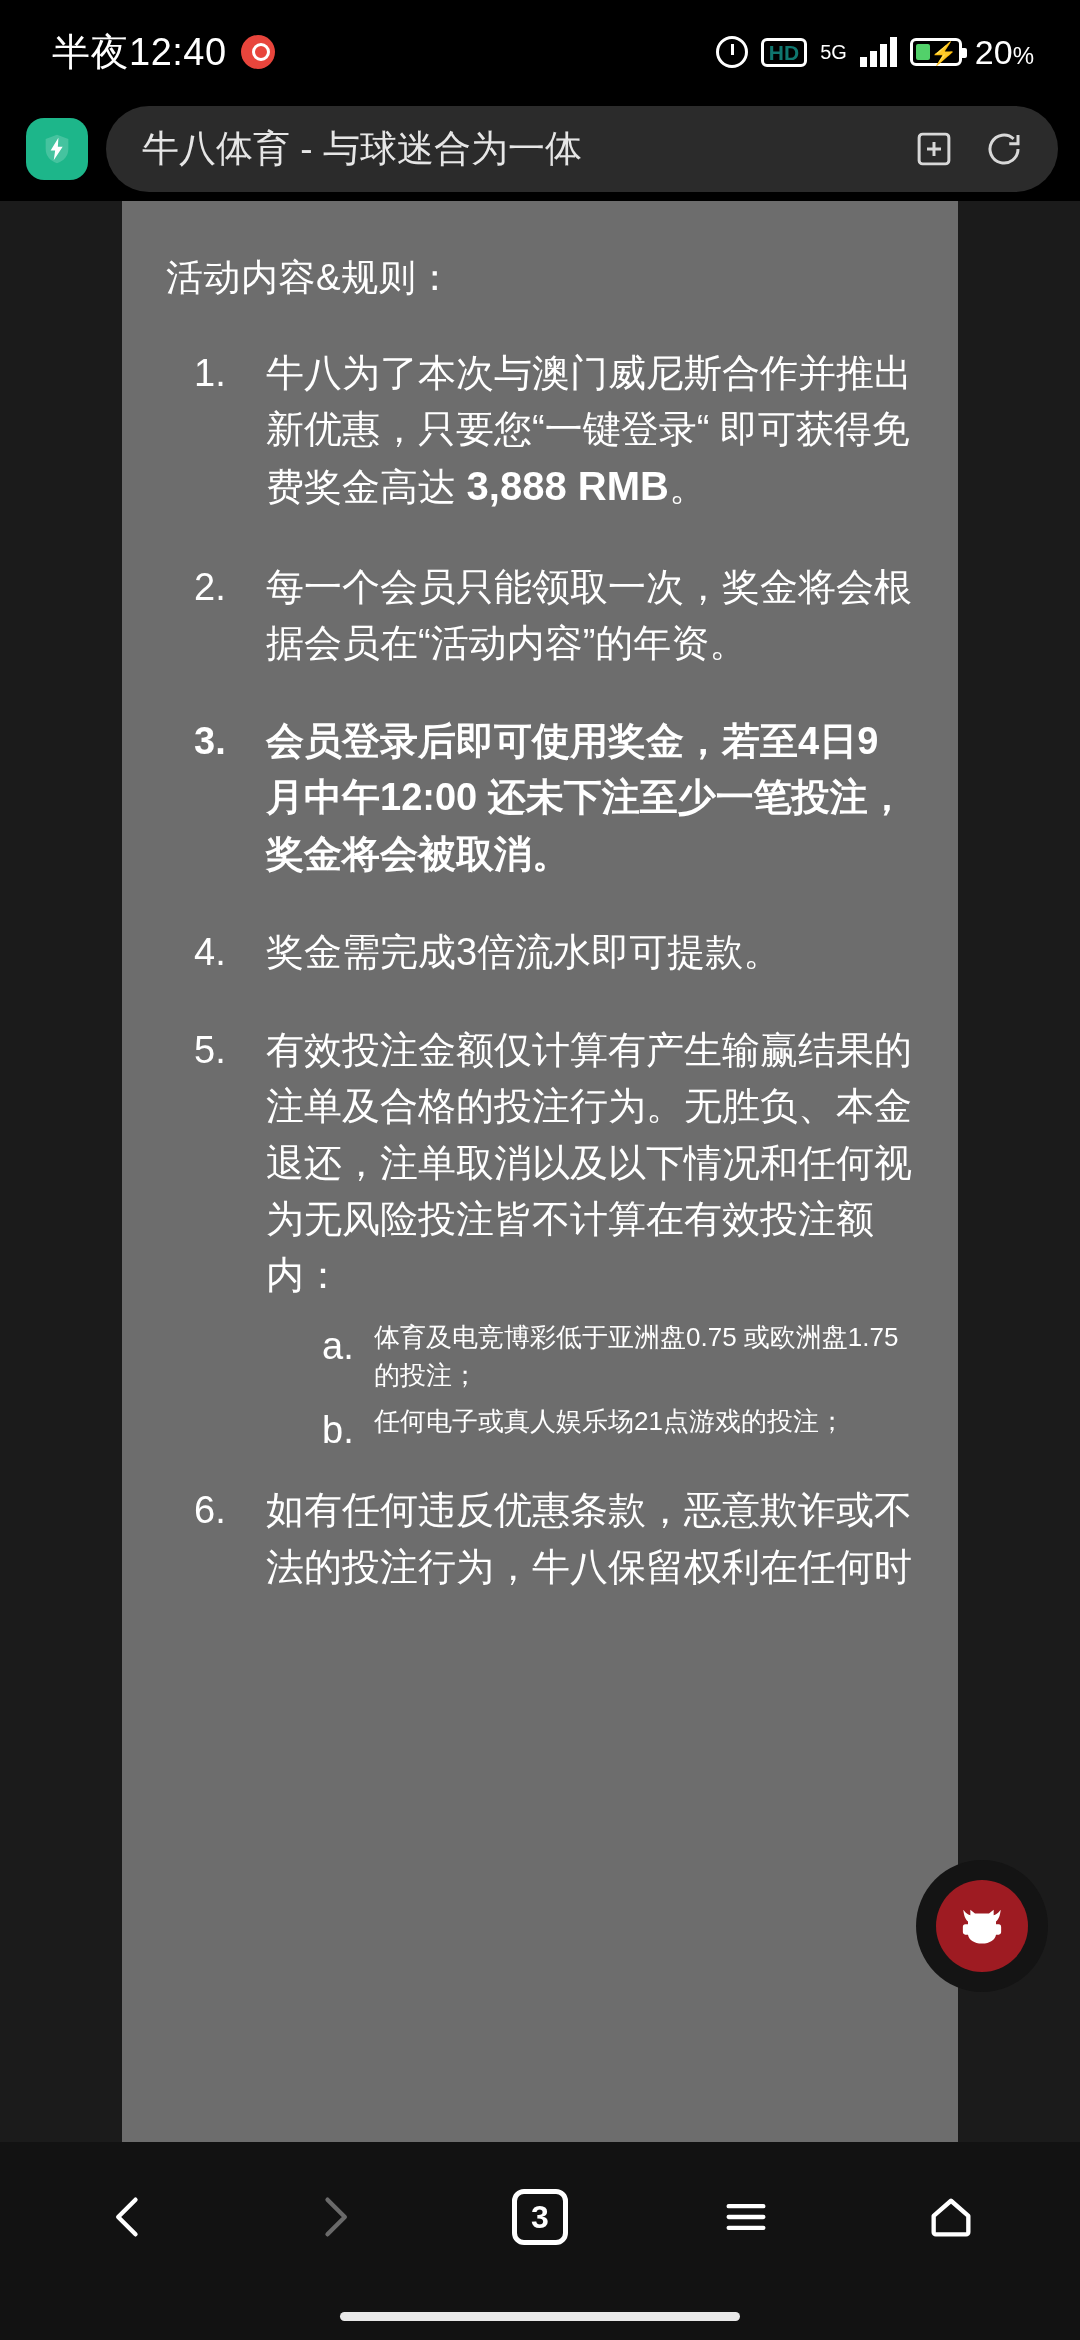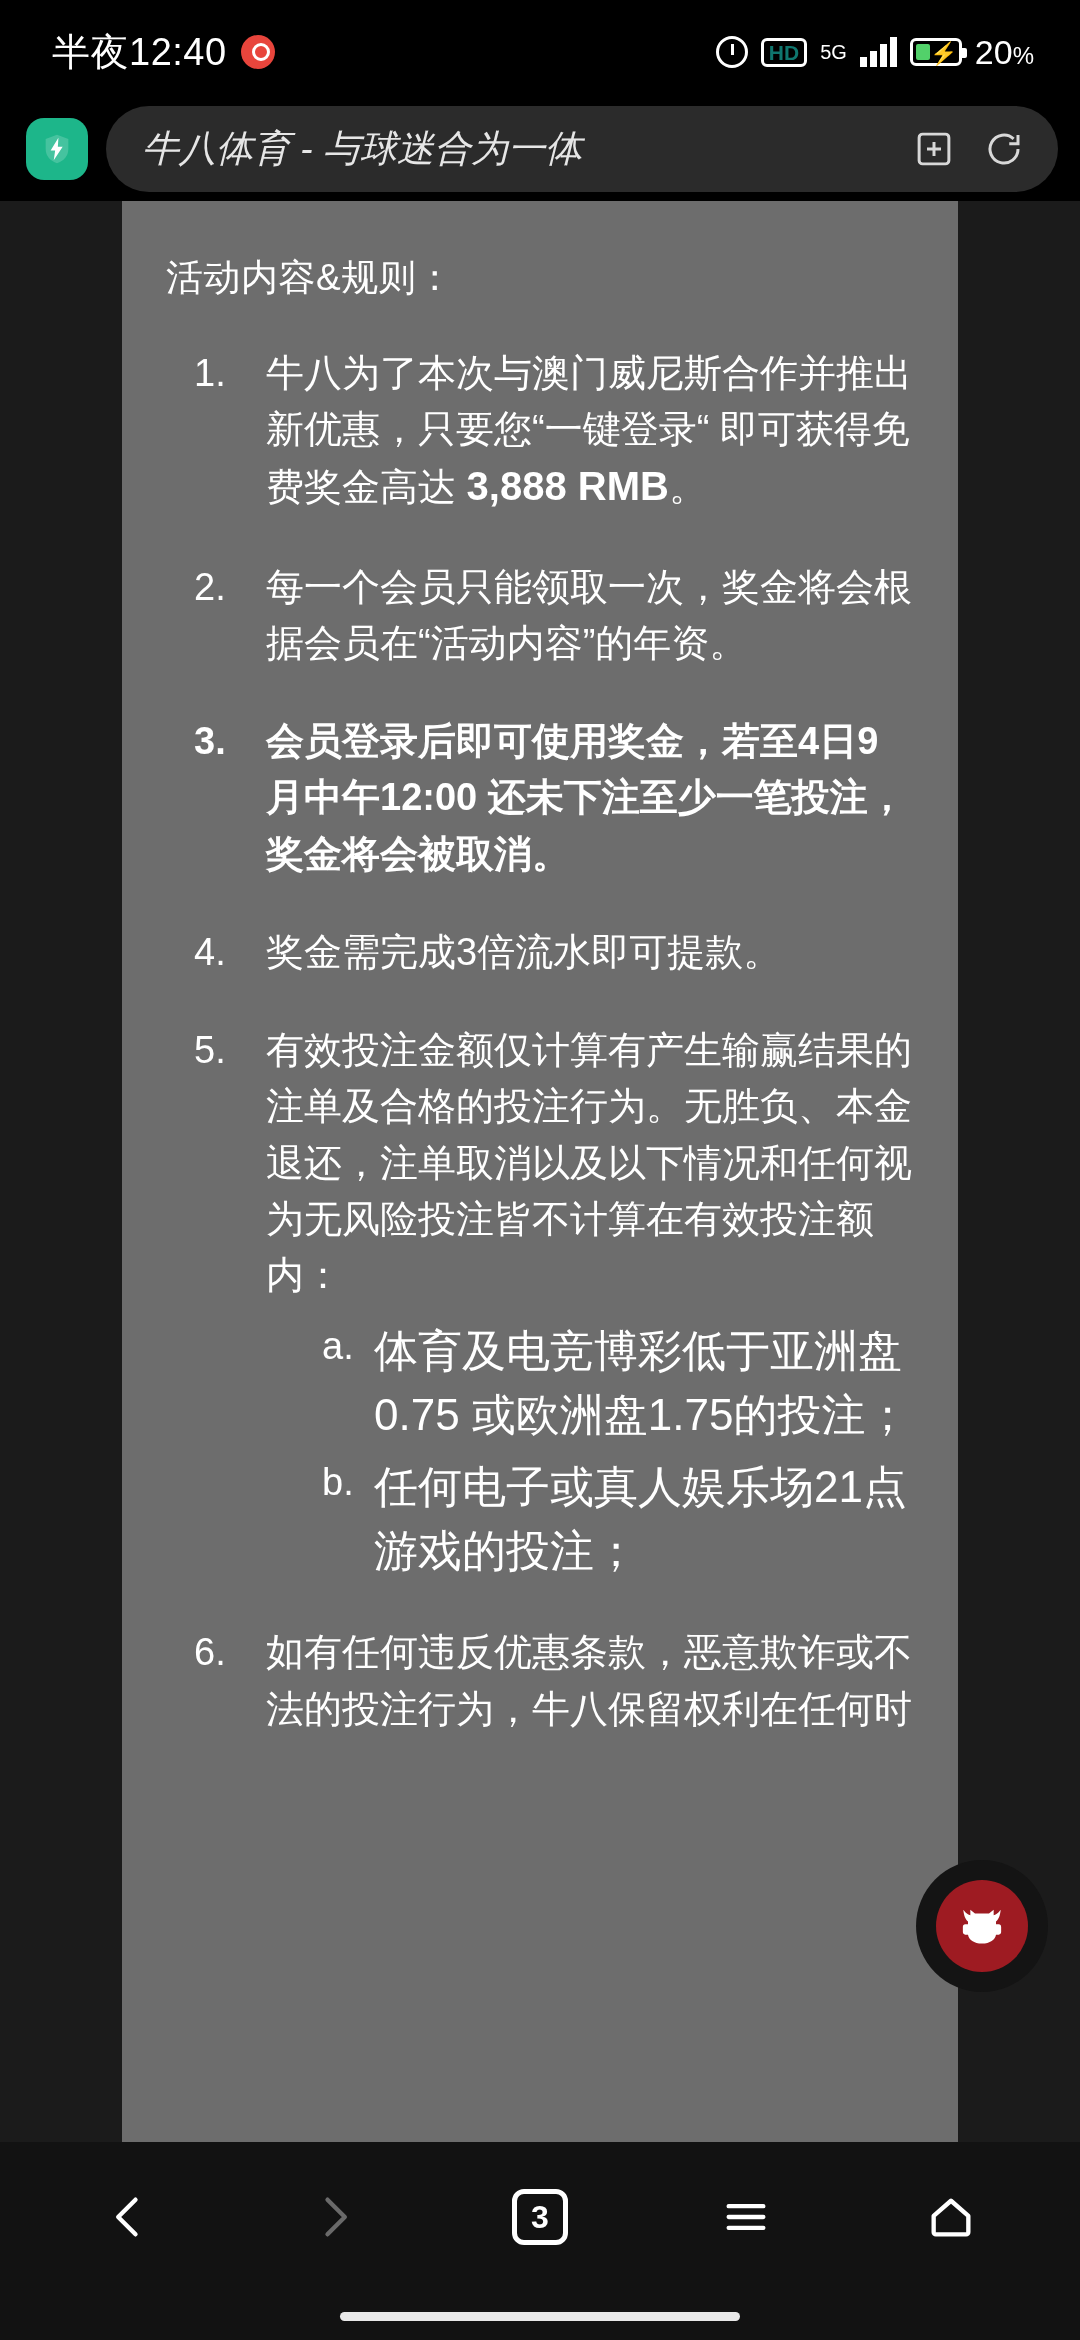--- a/index.html
+++ b/index.html
@@ -155,21 +155,20 @@
   .shield svg { width: 34px; height: 34px; }
   .url-pill {
     flex: 1;
     height: 86px;
     background: #2b2b2b;
     border-radius: 44px;
     display: flex;
     align-items: center;
     padding: 0 28px 0 36px;
     gap: 18px;
-    font-style: italic;
   }
   .url-text {
     flex: 1;
     color: #e6e6e6;
     font-size: 37px;
     white-space: nowrap;
     overflow: hidden;
   }
   .icon-btn {
     width: 52px; height: 52px;
@@ -253,21 +252,21 @@
     list-style: none;
     counter-reset: sub;
     margin-top: 16px;
     padding-left: 56px;
   }
   ol.sub > li {
     counter-increment: sub;
     position: relative;
     padding-left: 52px;
     margin-bottom: 8px;
-    font-size: 44px;
+    font-size: 26px;
     line-height: 1.45;
   }
   ol.sub > li::before {
     content: counter(sub, lower-alpha) ".";
     position: absolute;
     left: 0; top: 0;
     font-size: 38px;
   }
 
   

